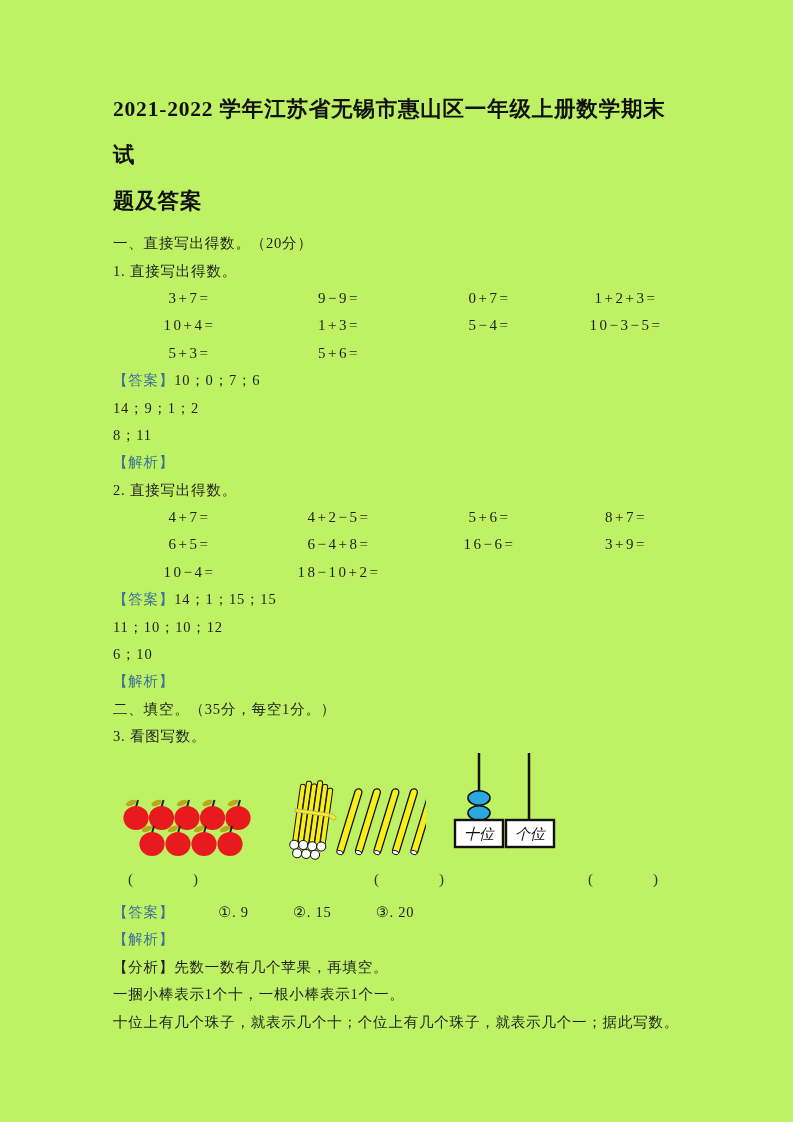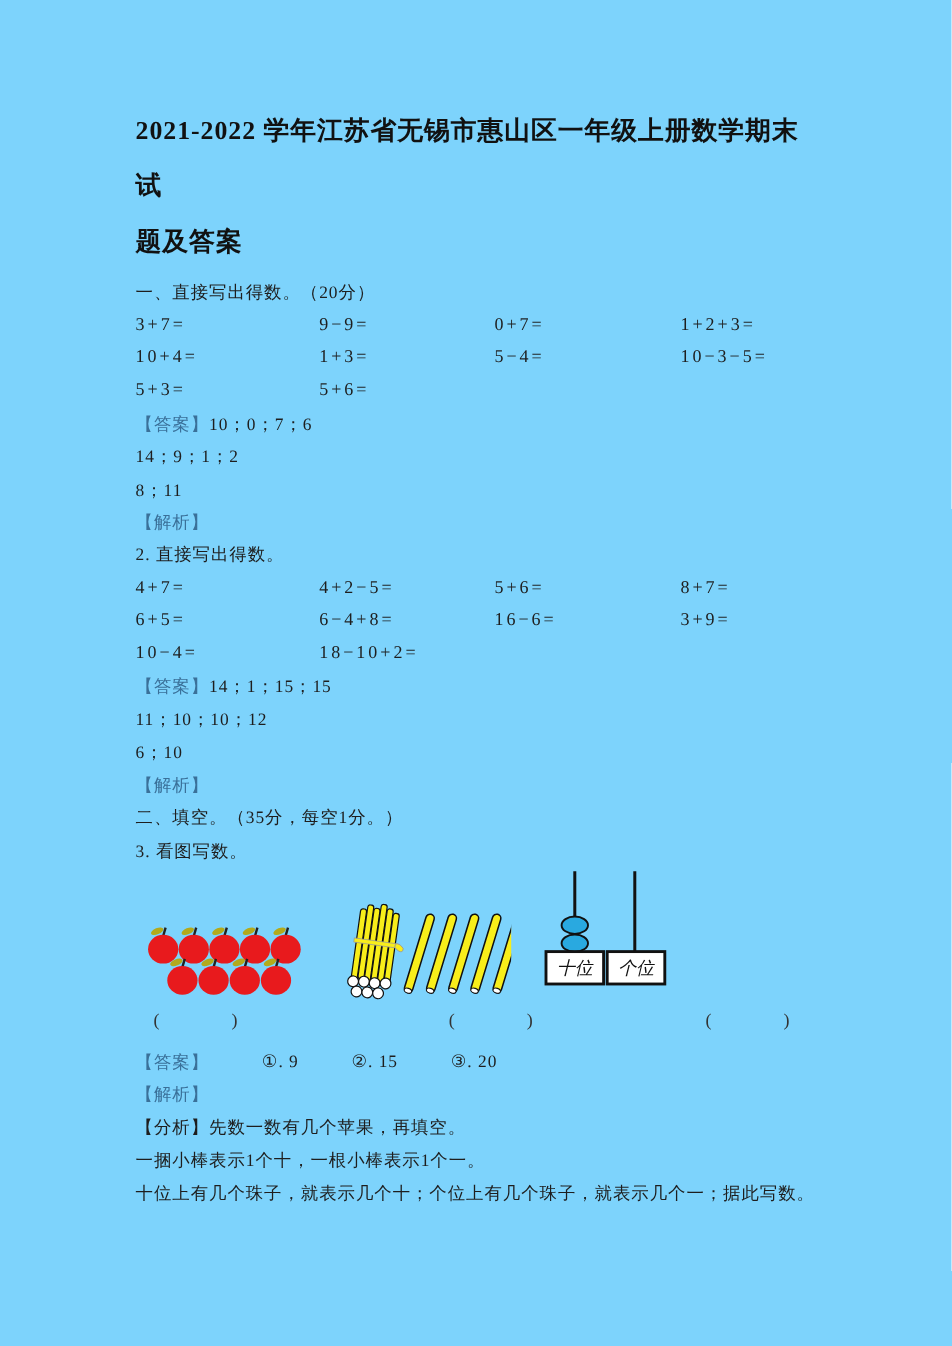--- a/index.html
+++ b/index.html
@@ -8,21 +8,21 @@
     --apple_red:#e81a1d;
     --stick_yellow:#f8ee1a;
     --bead_blue:#29a9e0;
     --ink:#1e1e1e;
   }
   *{margin:0;padding:0;box-sizing:border-box;}
   html,body{background:#ffffff;}
   .page{
     position:relative;
     width:793px;height:1122px;
-    background:#7dd3fc;
+    background:#bef264;
     font-family:"Liberation Serif","DejaVu Serif",serif;
     color:var(--ink);
     overflow:hidden;
   }
   .content{position:absolute;left:113px;top:86px;width:572px;}
   .title-line{
     font-size:21.5px;font-weight:700;line-height:46px;
     letter-spacing:0.8px;color:#111;
   }
   .title-block{margin-bottom:6px;}
@@ -30,20 +30,21 @@
     height:var(--lh);
     display:flex;align-items:center;
     font-size:14.5px;letter-spacing:0.8px;
   }
   .blue{color:var(--label_blue);}
   .eq-grid{
     display:grid;
     grid-template-columns:153px 146px 155px 1fr;
     grid-auto-rows:var(--lh);
     align-items:center;
+    text-align:center;
   }
   .eq{font-size:15px;letter-spacing:2.5px;}
   .figure-row{position:relative;height:115px;width:100%;font-style:italic;}
   .fig{position:absolute;}
   .fig-apples{left:8px;top:47px;}
   .fig-sticks{left:163px;top:28px;}
   .fig-abacus{left:340px;top:0px;}
   .abacus-label{
     font-size:15px;
     font-family:"Liberation Serif","DejaVu Serif",serif;
@@ -65,20 +66,21 @@
 
 <div class="page">
   <div class="content">
 
     <div class="title-block">
       <div class="title-line">2021-2022 学年江苏省无锡市惠山区一年级上册数学期末试</div>
       <div class="title-line">题及答案</div>
     </div>
 
     <div class="line">一、直接写出得数。（20分）</div>
+    <div class="line">1. 直接写出得数。</div>
 
     <div class="eq-grid">
       <div class="eq">3+7=</div>
       <div class="eq">9−9=</div>
       <div class="eq">0+7=</div>
       <div class="eq">1+2+3=</div>
       <div class="eq">10+4=</div>
       <div class="eq">1+3=</div>
       <div class="eq">5−4=</div>
       <div class="eq">10−3−5=</div>

